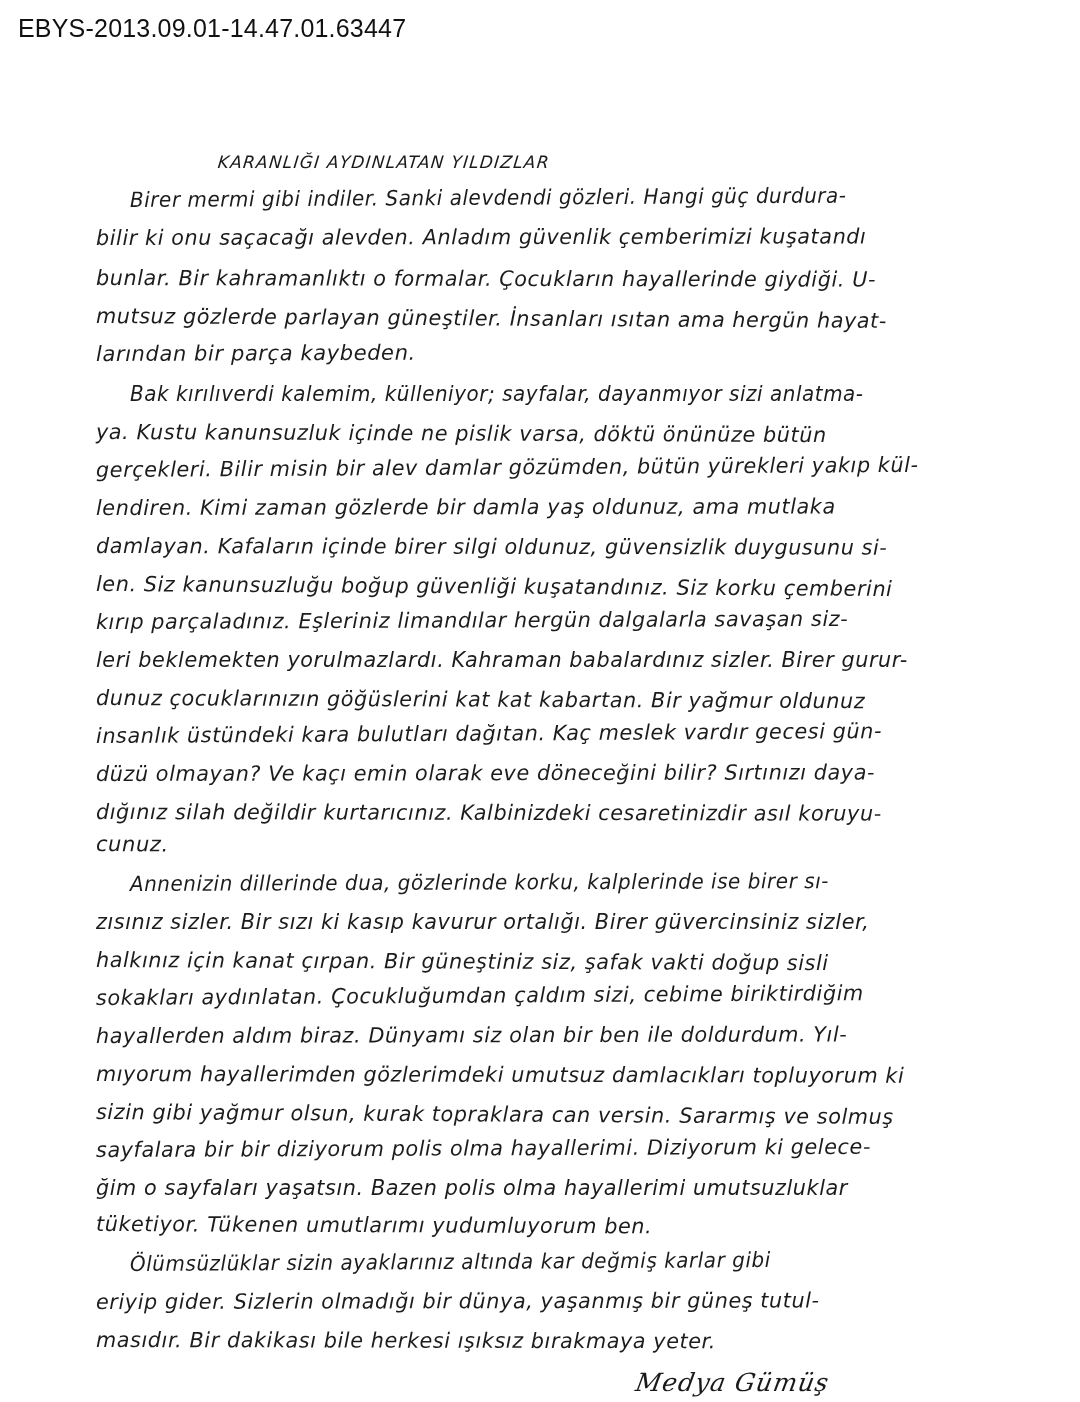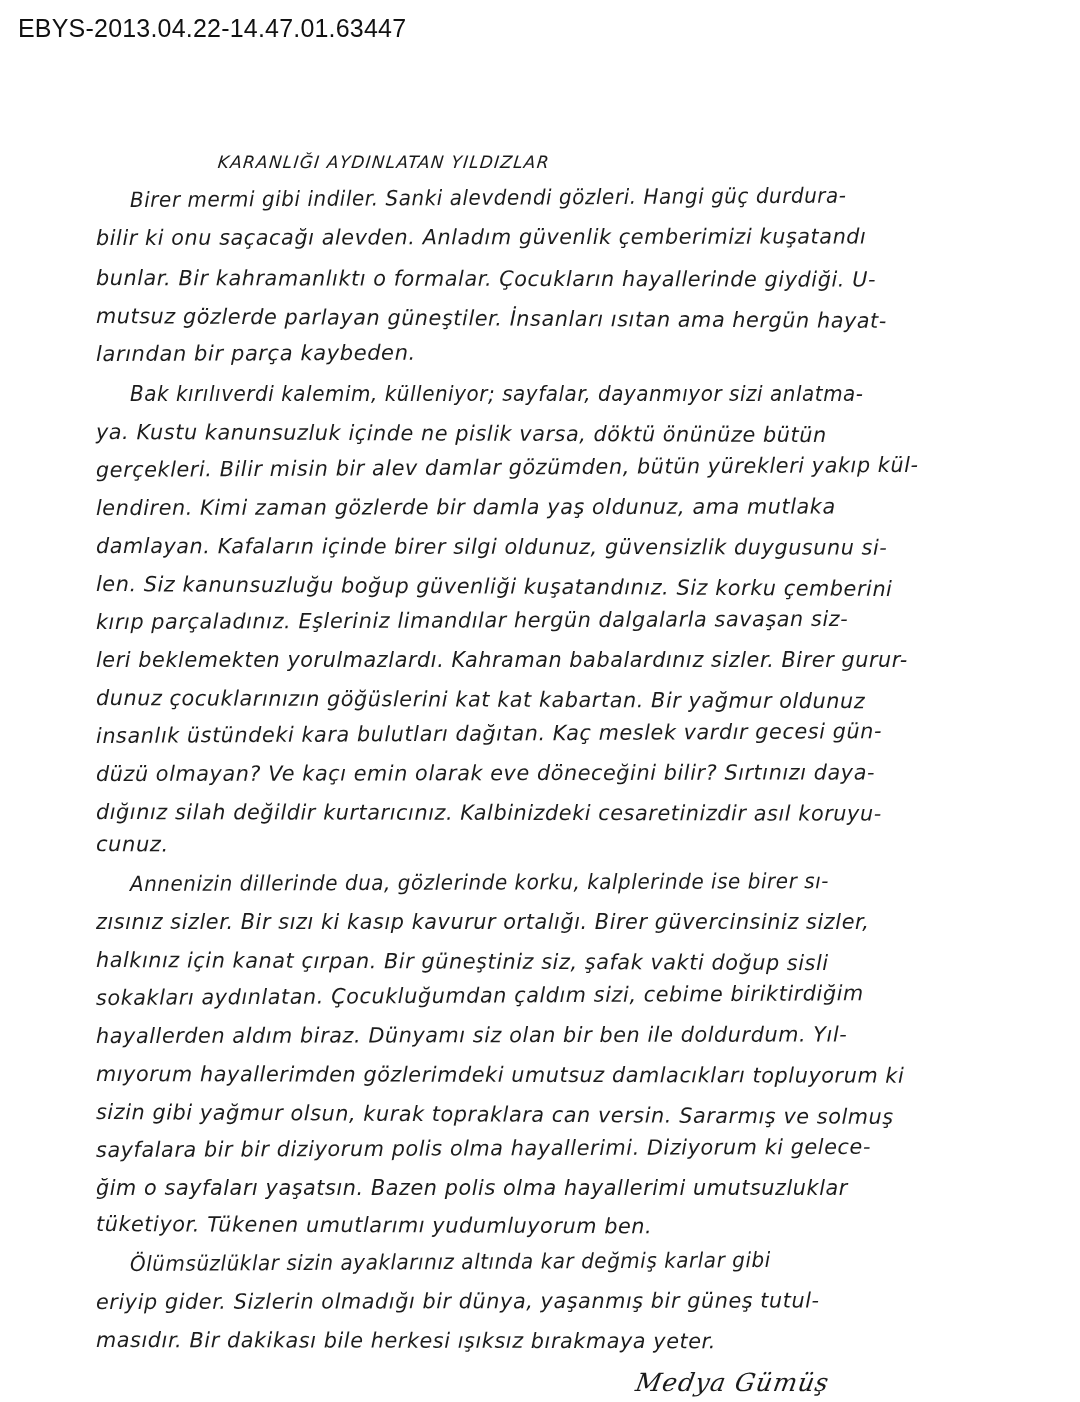--- a/index.html
+++ b/index.html
@@ -62,21 +62,21 @@
       font-size: 25px;
       color: #1a1a1a;
       letter-spacing: 1px;
       transform: skewX(-10deg);
     }
   </style>
 </head>
 <body>
 
 <div class="page">
-  <div class="doc-id">EBYS-2013.04.22-14.47.01.63447</div>
+  <div class="doc-id">EBYS-2013.09.01-14.47.01.63447</div>
   <div class="title">KARANLIĞI AYDINLATAN YILDIZLAR</div>
   <div id="lines">
       <div class="line" style="top: 188px; left: 130px; transform: rotate(-0.36deg) scaleX(0.947);">Birer mermi gibi indiler. Sanki alevdendi gözleri. Hangi güç durdura-</div>
       <div class="line" style="top: 226px; left: 96px; transform: rotate(-0.12deg) scaleX(0.987);">bilir ki onu saçacağı alevden. Anladım güvenlik çemberimizi kuşatandı</div>
       <div class="line" style="top: 266px; left: 96px; transform: rotate(0.12deg) scaleX(0.987);">bunlar. Bir kahramanlıktı o formalar. Çocukların hayallerinde giydiği. U-</div>
       <div class="line" style="top: 304px; left: 96px; transform: rotate(0.36deg) scaleX(0.987);">mutsuz gözlerde parlayan güneştiler. İnsanları ısıtan ama hergün hayat-</div>
       <div class="line" style="top: 342px; left: 96px; transform: rotate(-0.24deg);">larından bir parça kaybeden.</div>
       <div class="line" style="top: 382px; left: 130px; transform: rotate(0deg) scaleX(0.947);">Bak kırılıverdi kalemim, külleniyor; sayfalar, dayanmıyor sizi anlatma-</div>
       <div class="line" style="top: 420px; left: 96px; transform: rotate(0.24deg) scaleX(0.987);">ya. Kustu kanunsuzluk içinde ne pislik varsa, döktü önünüze bütün</div>
       <div class="line" style="top: 458px; left: 96px; transform: rotate(-0.36deg) scaleX(0.987);">gerçekleri. Bilir misin bir alev damlar gözümden, bütün yürekleri yakıp kül-</div>

